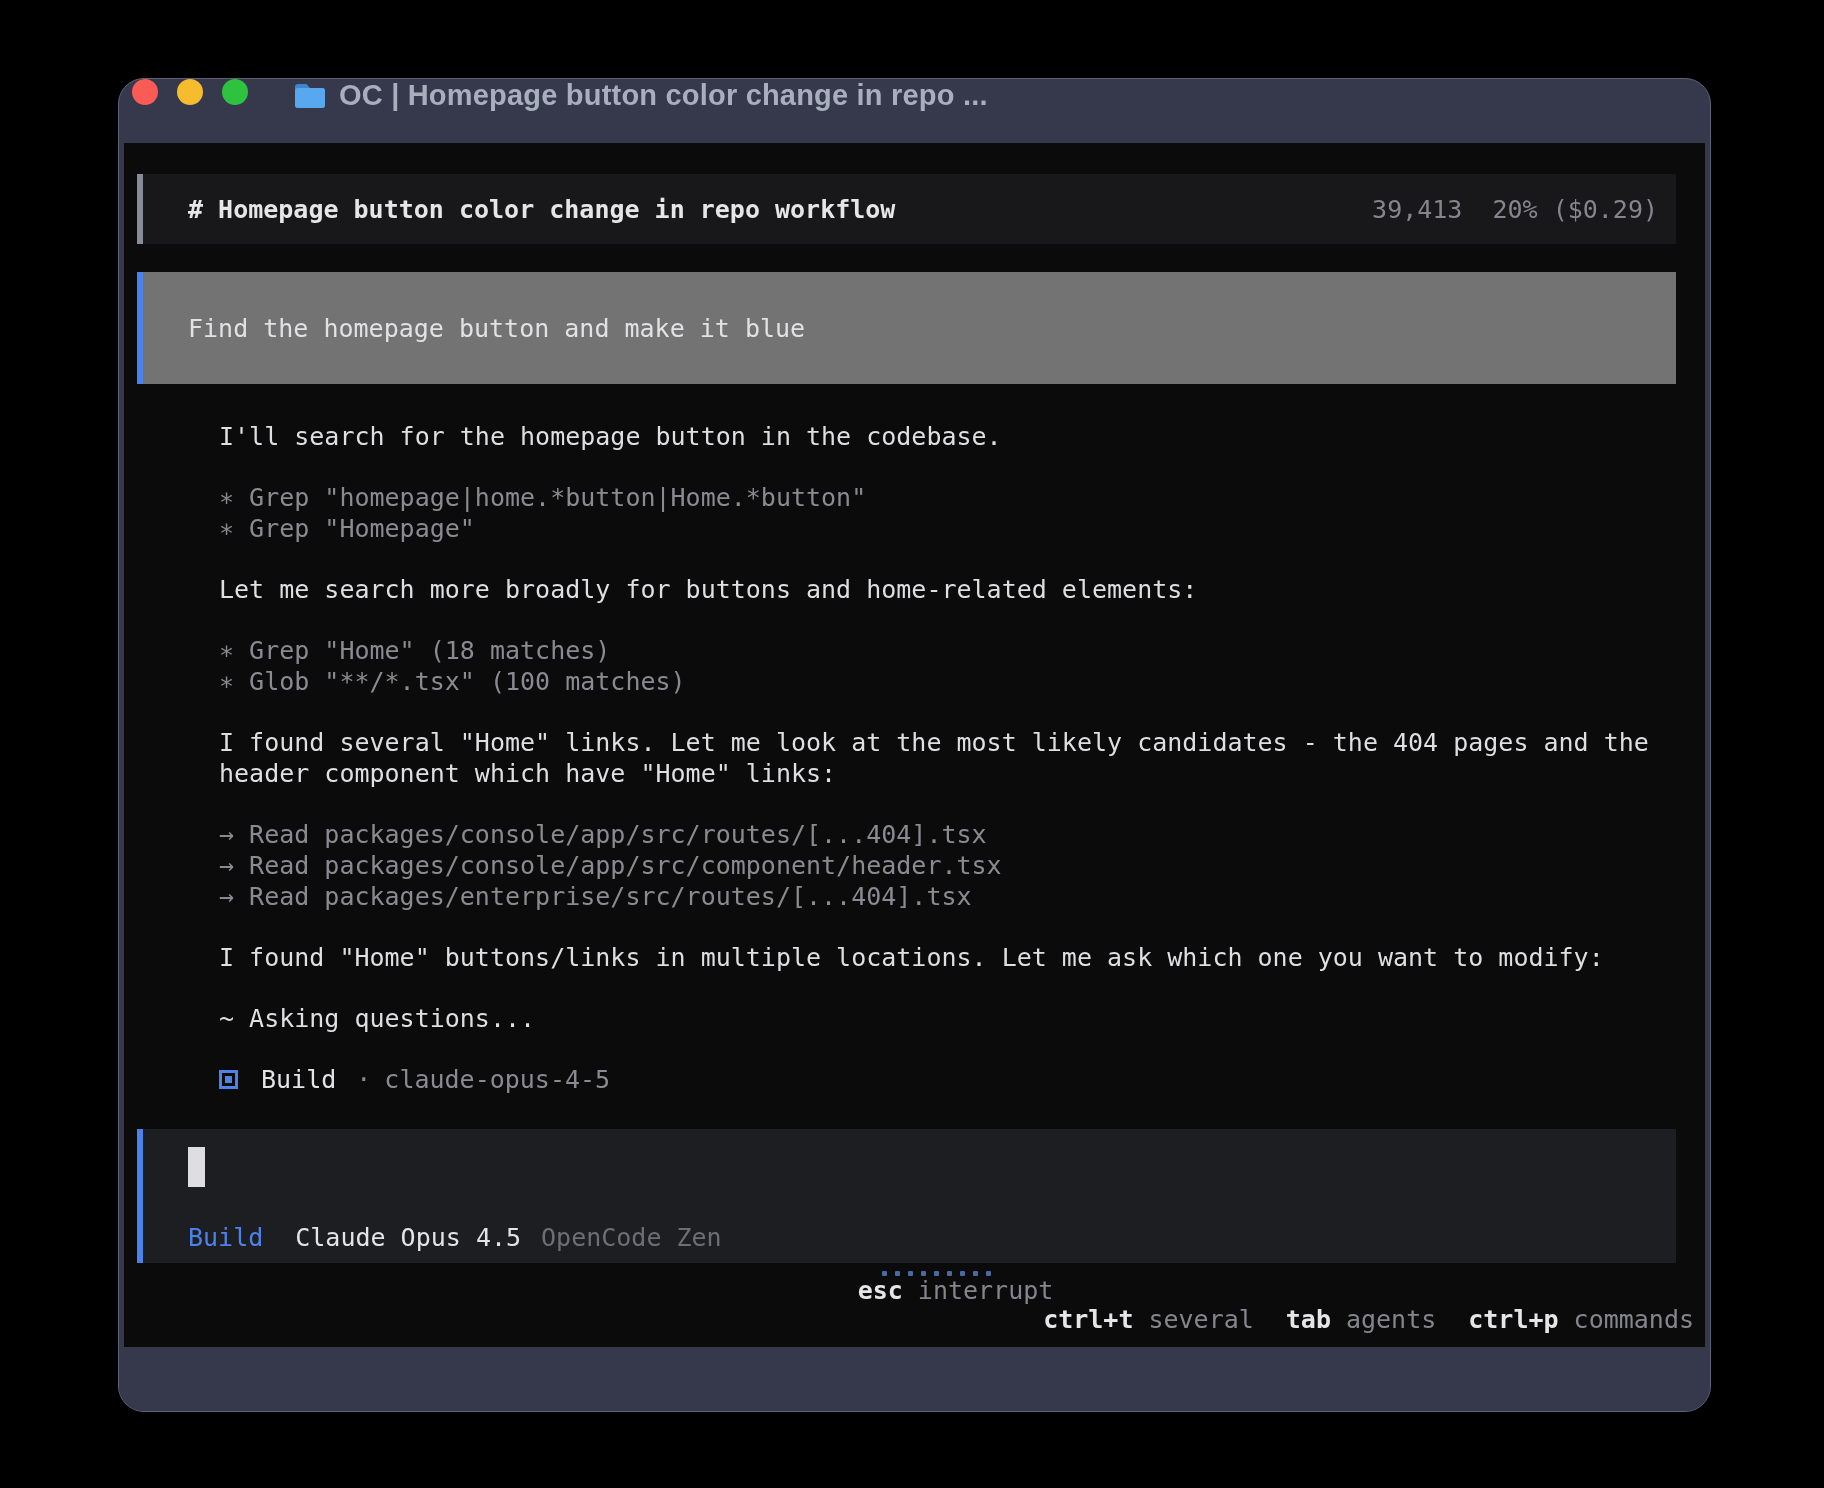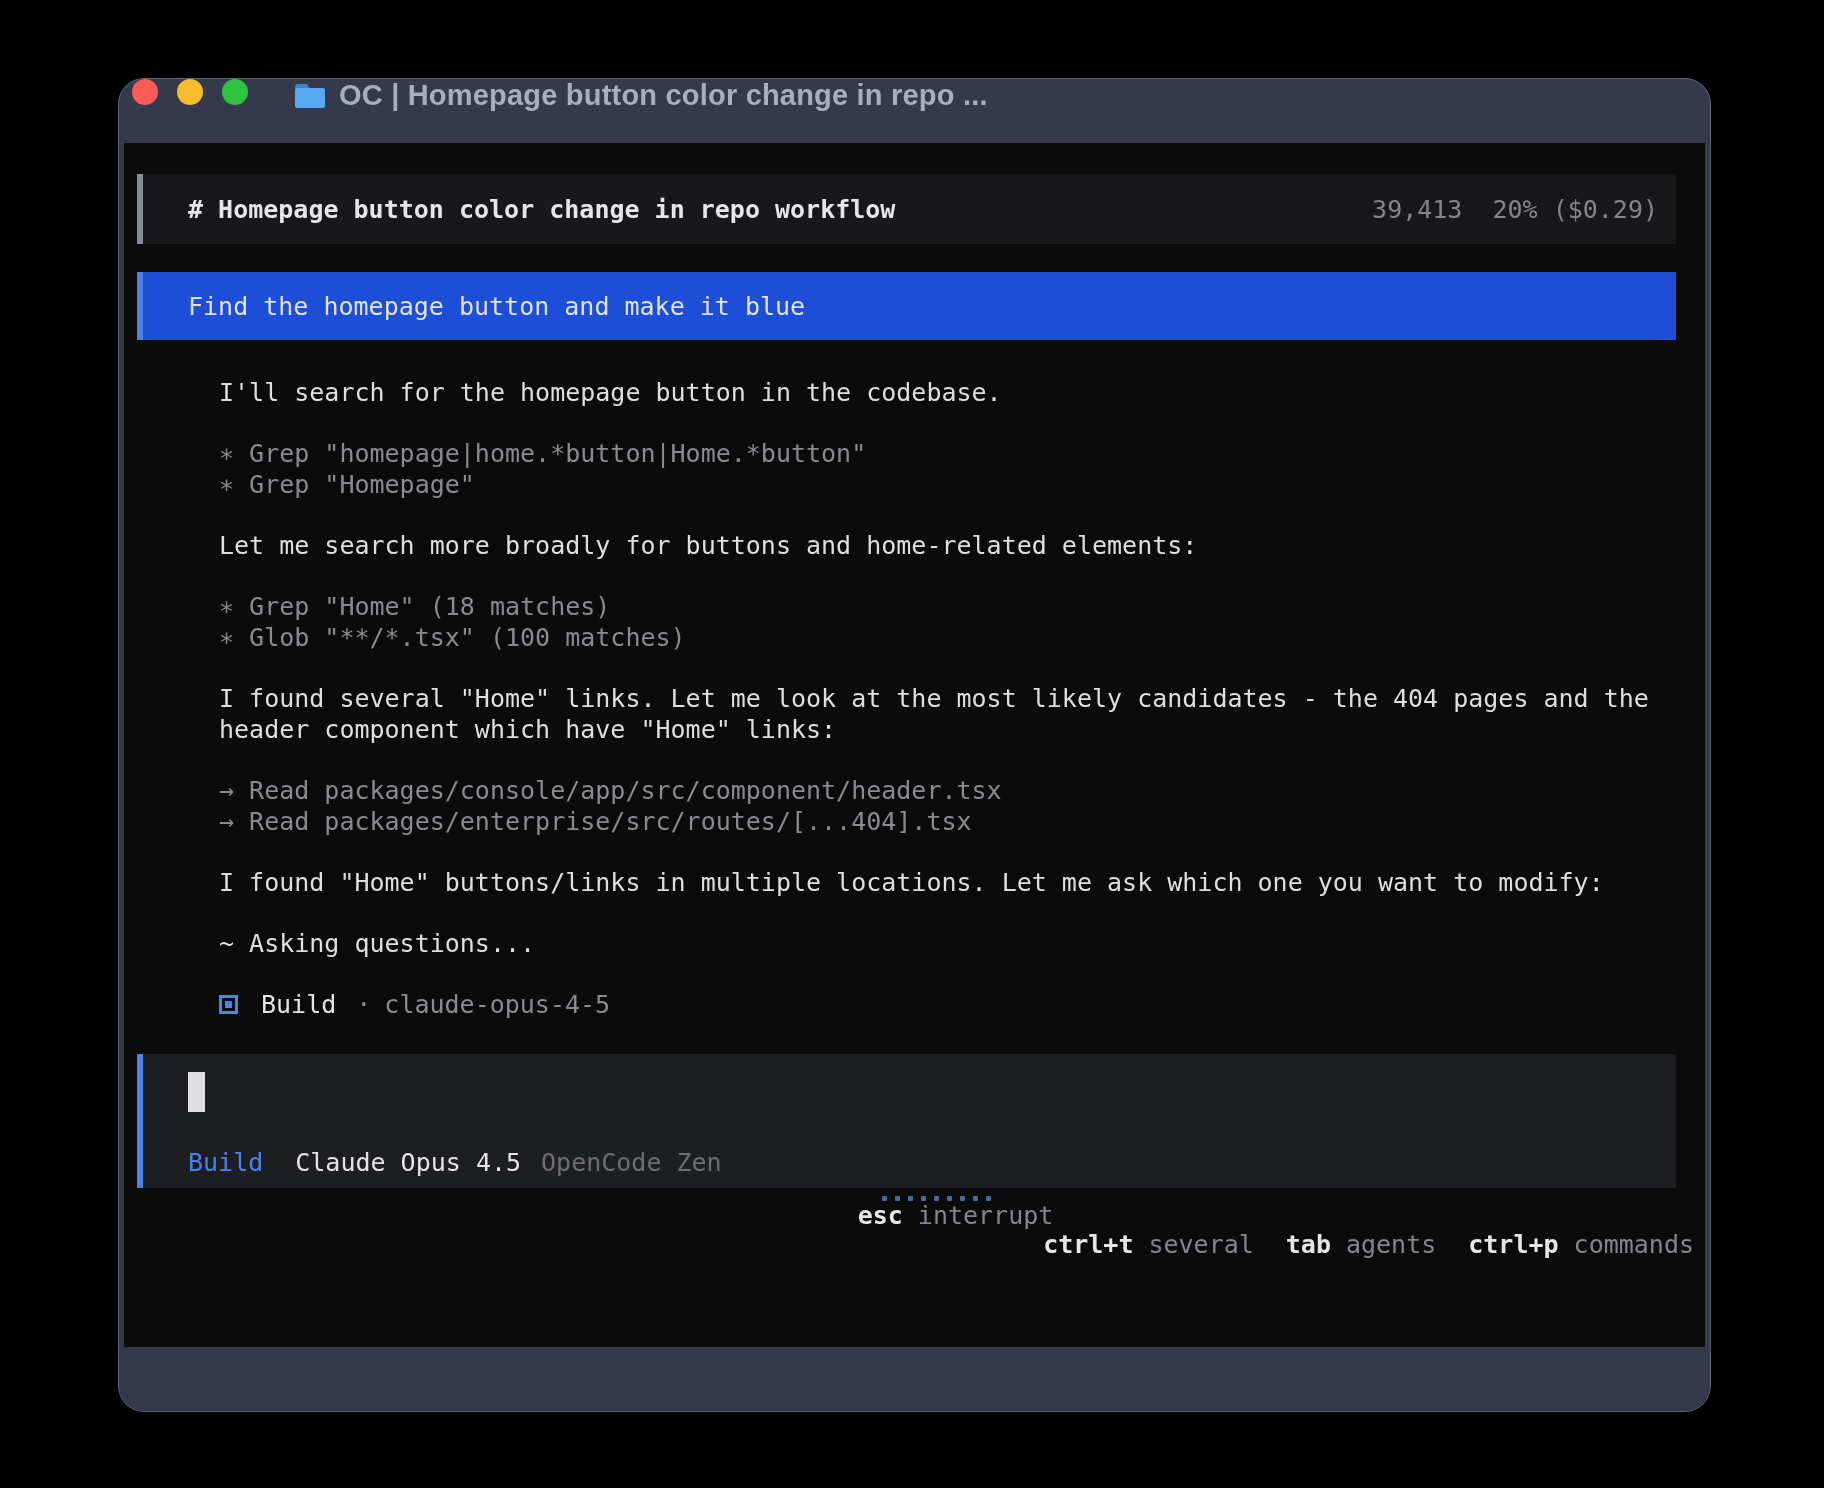--- a/index.html
+++ b/index.html
@@ -33,21 +33,21 @@
   .panel { width:1539px; border-left:6px solid; }
 
   .header-panel {
     height:70px; background:#18181a; border-color:#878c98;
     display:flex; align-items:center; padding:0 18px 0 45px;
   }
   .header-title { font-weight:700; color:#e6e6e9; white-space:pre; }
   .header-stats { margin-left:auto; display:flex; gap:30px; color:#85858d; }
 
   .user-panel {
-    height:68px; margin-top:28px; background:#1d4ed8; border-color:#4d82ea;
+    height:112px; margin-top:28px; background:#737373; border-color:#4d82ea;
     display:flex; align-items:center; padding:0 18px 0 45px; color:#e2e2e5;
   }
 
   .transcript { margin-top:37px; margin-left:82px; display:flex; flex-direction:column; gap:30px; }
   .block .line { height:31px; line-height:31px; white-space:pre; }
   .block.text  .line { color:#dfdfe2; }
   .block.tools .line { color:#8a8a91; }
   .block.agent { height:31px; display:flex; align-items:center; }
   .agent-icon {
     width:19px; height:19px; border:3px solid #4d82ea; display:flex;
@@ -126,20 +126,21 @@
         </div>
         <div class="block tools">
           <div class="line">∗ Grep "Home" (18 matches)</div>
           <div class="line">∗ Glob "**/*.tsx" (100 matches)</div>
         </div>
         <div class="block text">
           <div class="line">I found several "Home" links. Let me look at the most likely candidates - the 404 pages and the</div>
           <div class="line">header component which have "Home" links:</div>
         </div>
         <div class="block tools">
+          <div class="line">→ Read packages/console/app/src/routes/[...404].tsx</div>
           <div class="line">→ Read packages/console/app/src/component/header.tsx</div>
           <div class="line">→ Read packages/enterprise/src/routes/[...404].tsx</div>
         </div>
         <div class="block text">
           <div class="line">I found "Home" buttons/links in multiple locations. Let me ask which one you want to modify:</div>
         </div>
         <div class="block text">
           <div class="line">~ Asking questions...</div>
         </div>
         <div class="block agent">

